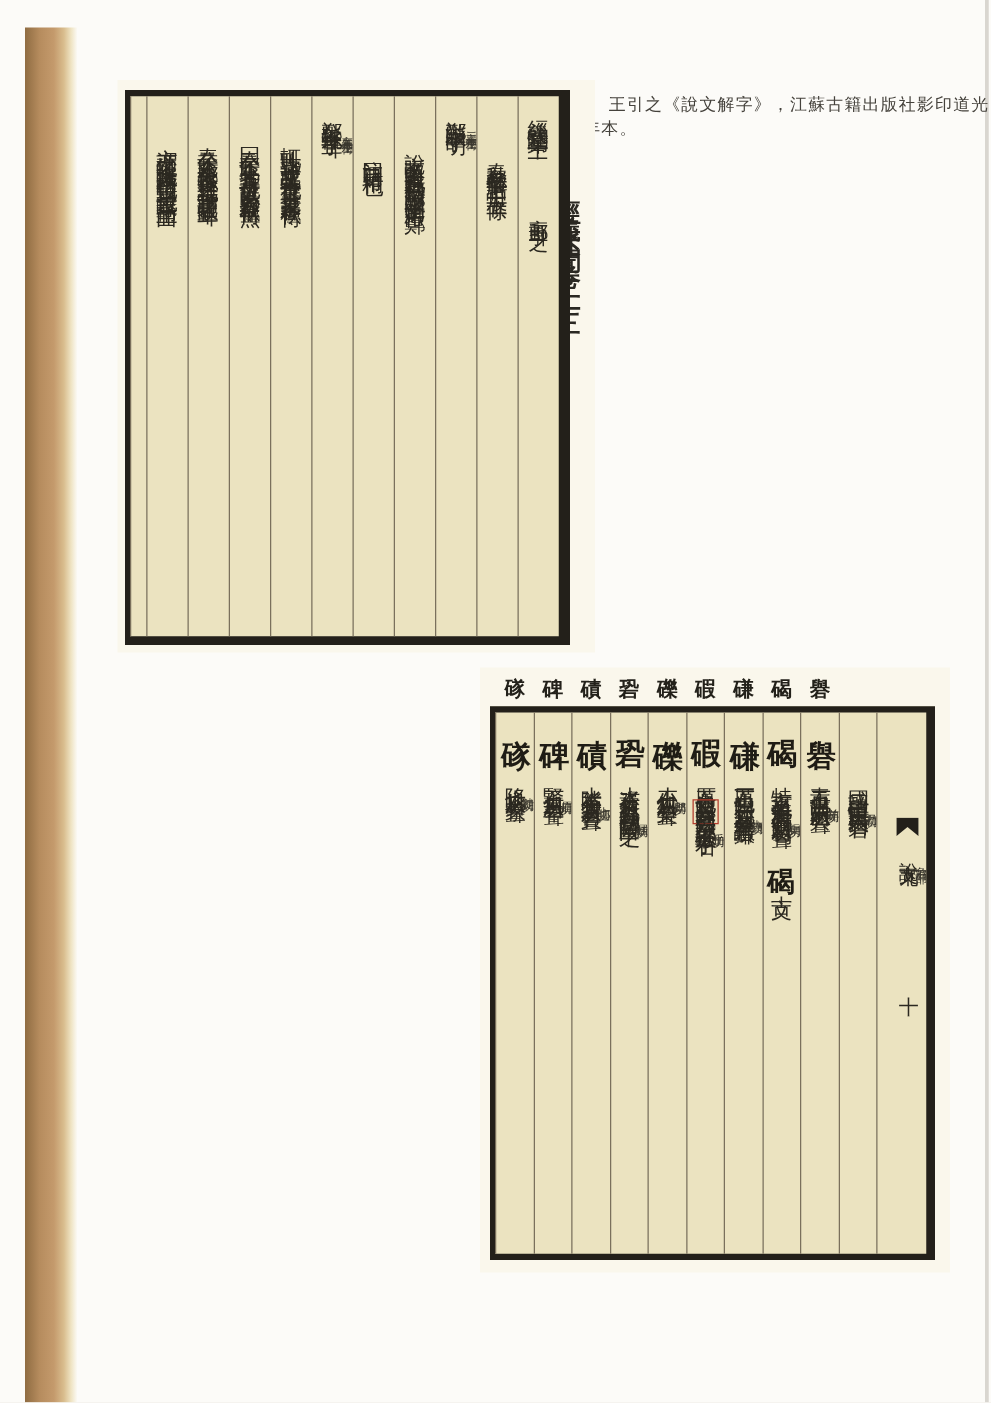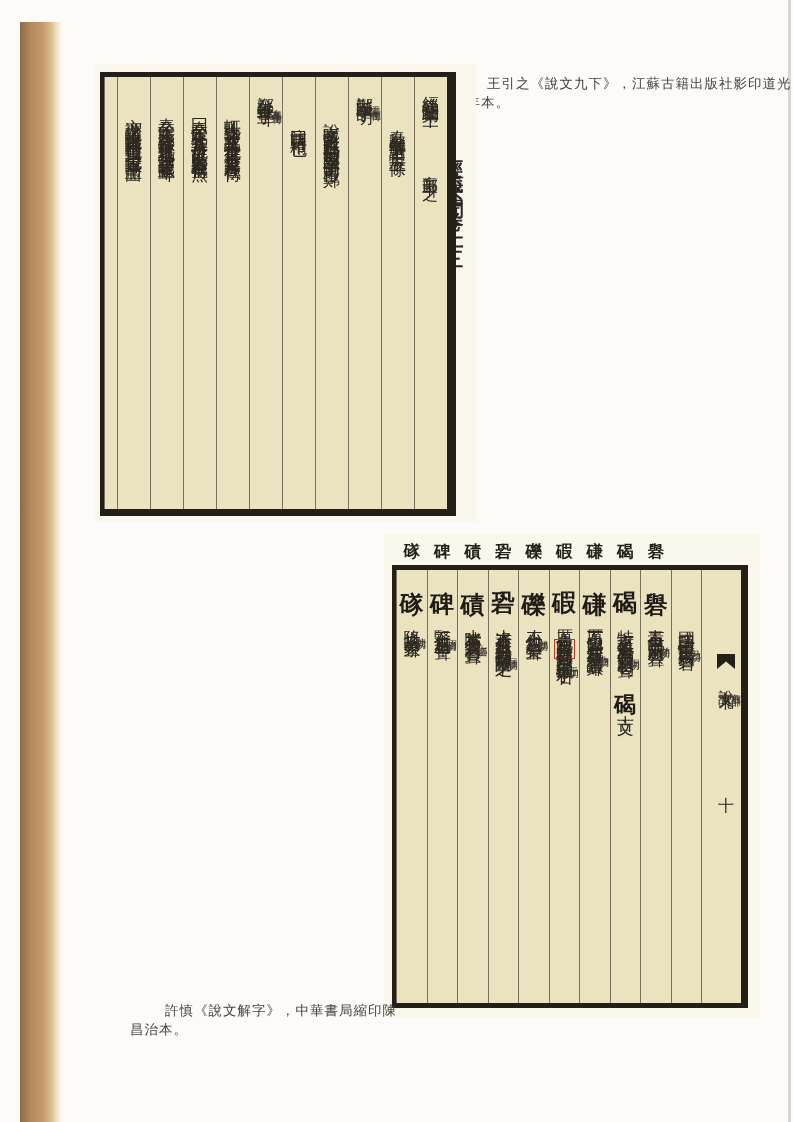--- a/index.html
+++ b/index.html
@@ -45,21 +45,21 @@
   .pagenum{font-size:16px;}
   .sections{height:24px;}
 </style>
 </head>
 <body>
 
 <div class="screen">
   <div class="spine"></div>
   <div class="edge-right"></div>
 
-  <div class="caption top"><span>王引之《說文九下》，江蘇古籍</span><span>出版社影印道光七年本。</span></div>
+  <div class="caption top"><span>王引之《說文解字》，江蘇古籍</span><span>出版社影印道光七年本。</span></div>
 
   <div class="facs top"></div>
   <div class="margin-title">經義述聞卷二十三</div>
   <div class="frame top">
     <div class="col" style="padding-top:6px">
       <span>經義述聞第二十三</span><span class="vgap" style="height:60px"></span><span class="author">高郵王引之</span>
     </div>
     <div class="col" style="padding-top:40px">
       <span>春秋名字解詁下一百三十五條</span>
     </div>
@@ -131,14 +131,13 @@
       <span class="seal">磧</span><span>水陼有石者从石責聲</span><span class="fanqie">七迹切</span>
     </div>
     <div class="col" style="padding-top:2px">
       <span class="seal">碑</span><span>豎石也从石卑聲</span><span class="fanqie">府眉切</span>
     </div>
     <div class="col" style="padding-top:2px">
       <span class="seal">䃍</span><span>陊也从石家聲</span><span class="fanqie">徒對切</span>
     </div>
   </div>
 
-  <div class="caption bottom"><span>許慎《說文解字》，中華書局</span><span>縮印陳昌治本。</span></div>
 </div>
 
 </body></html>

